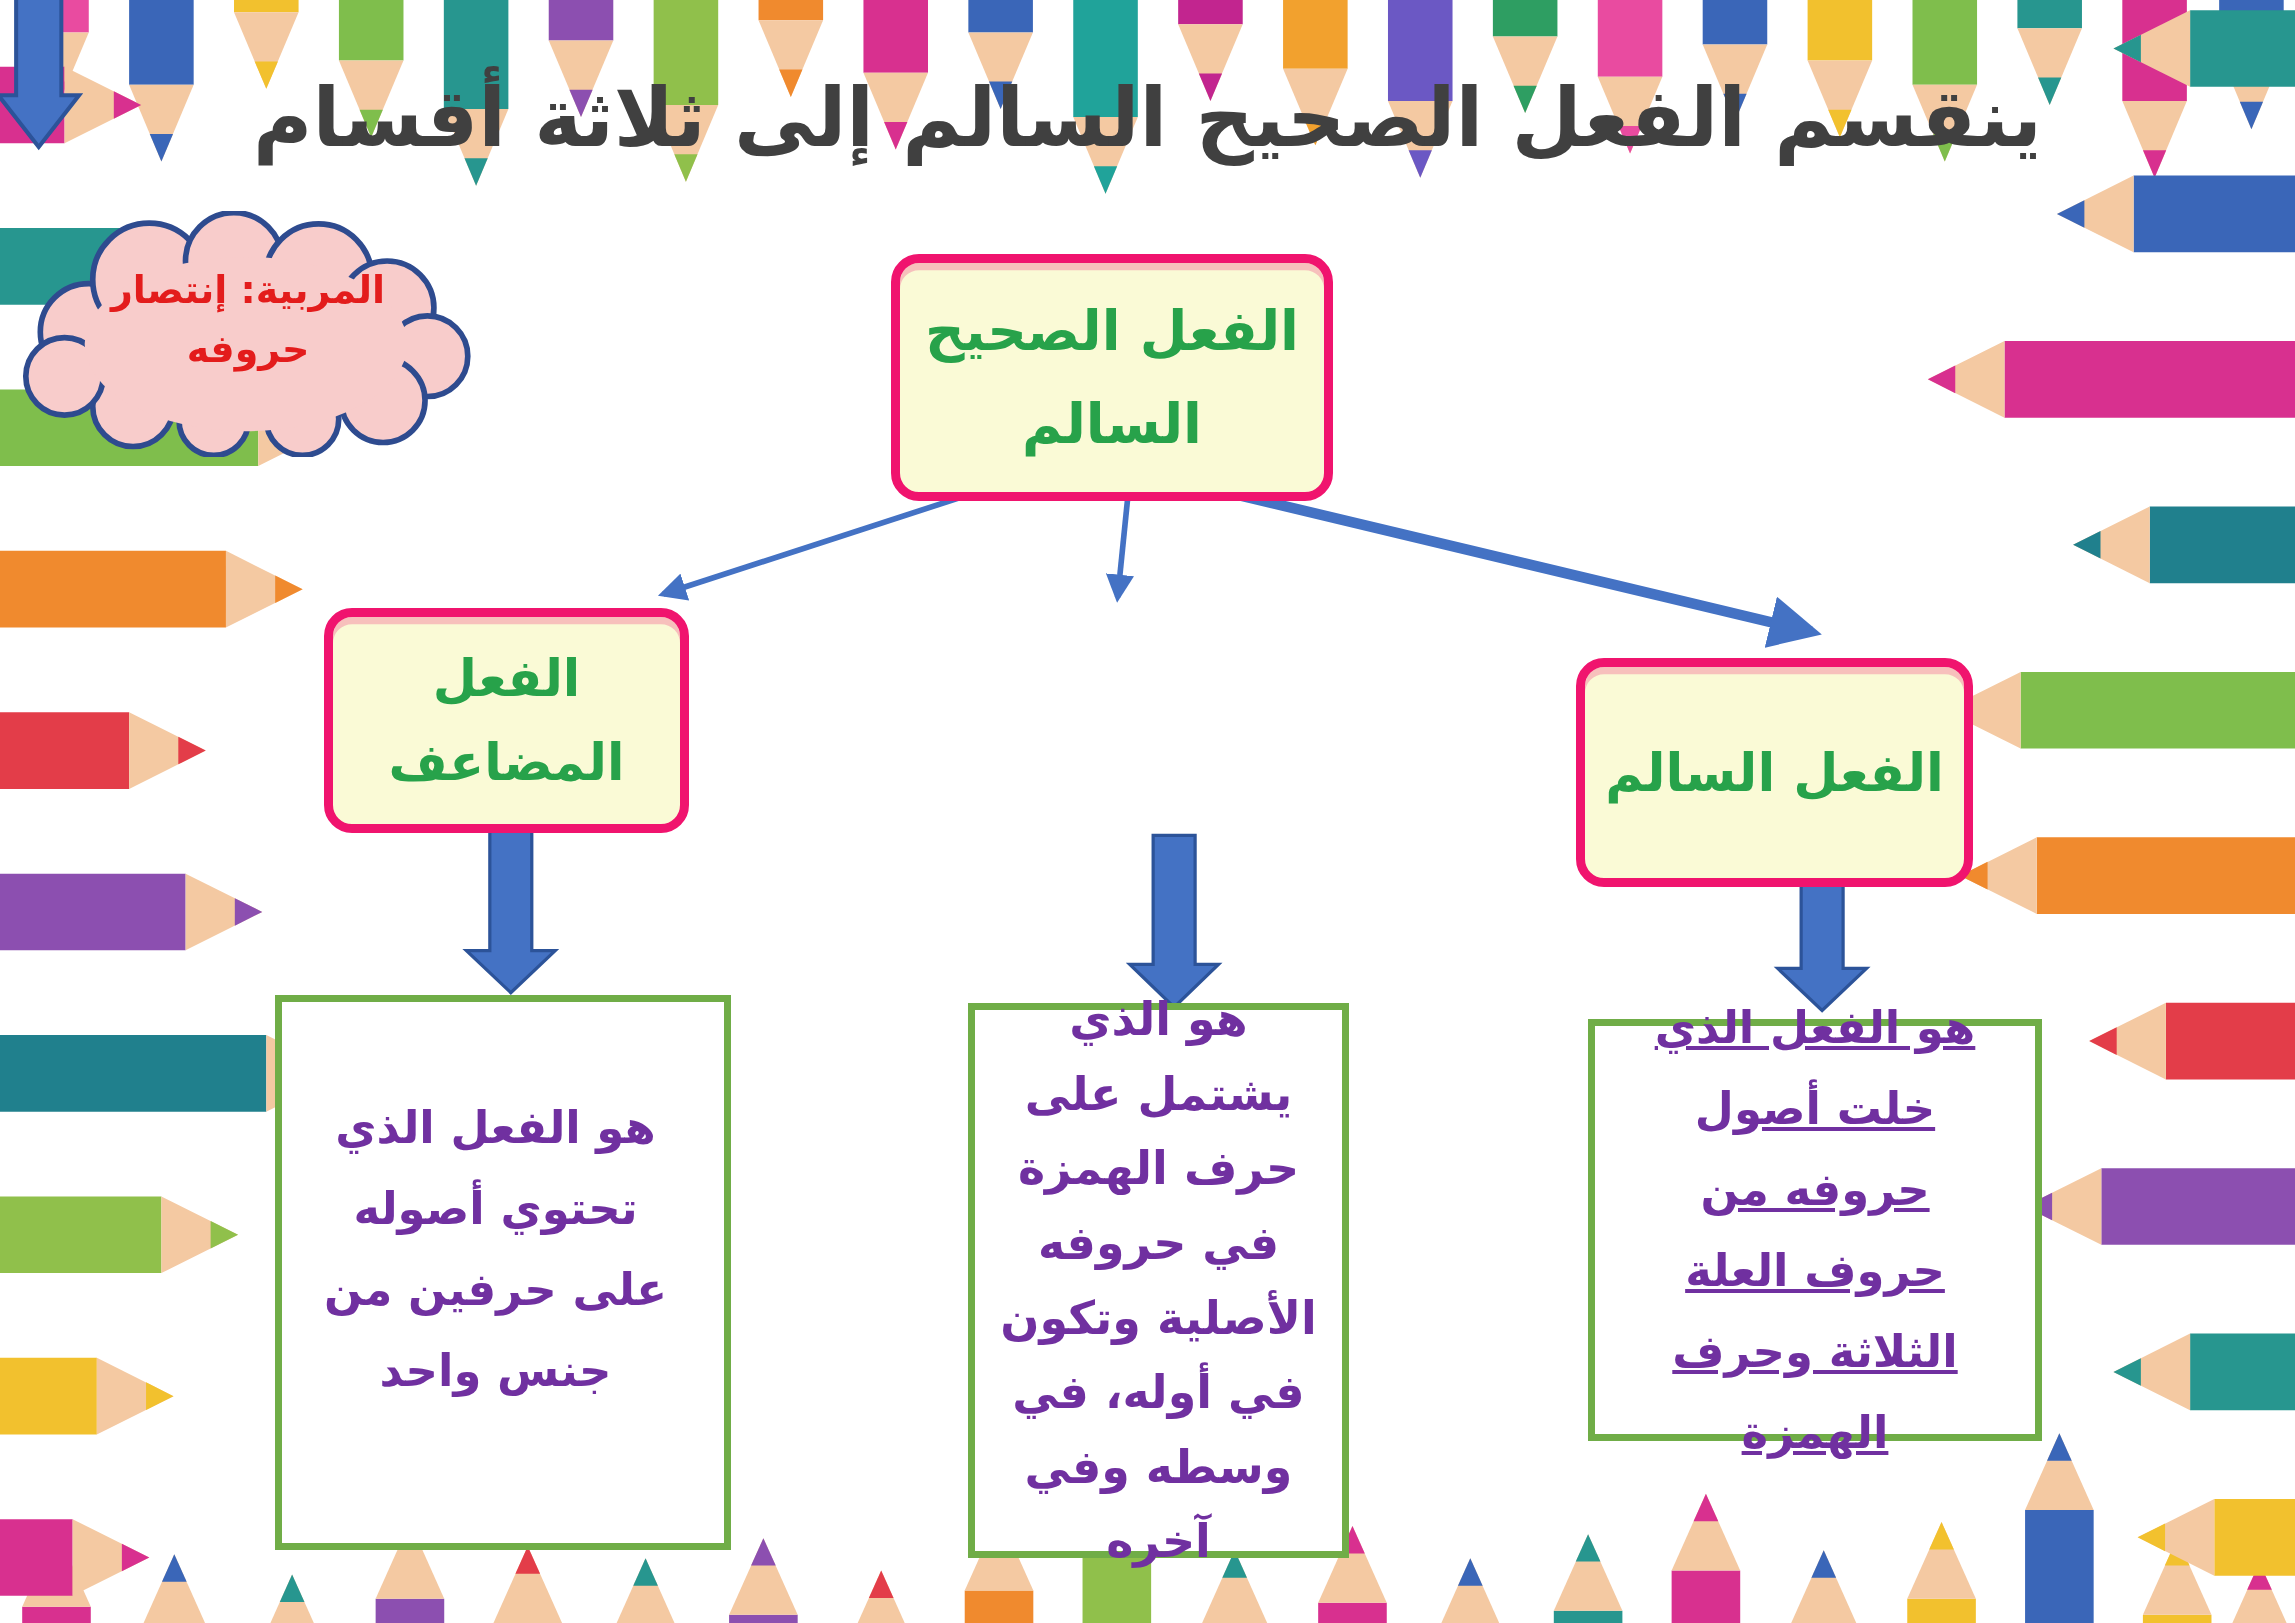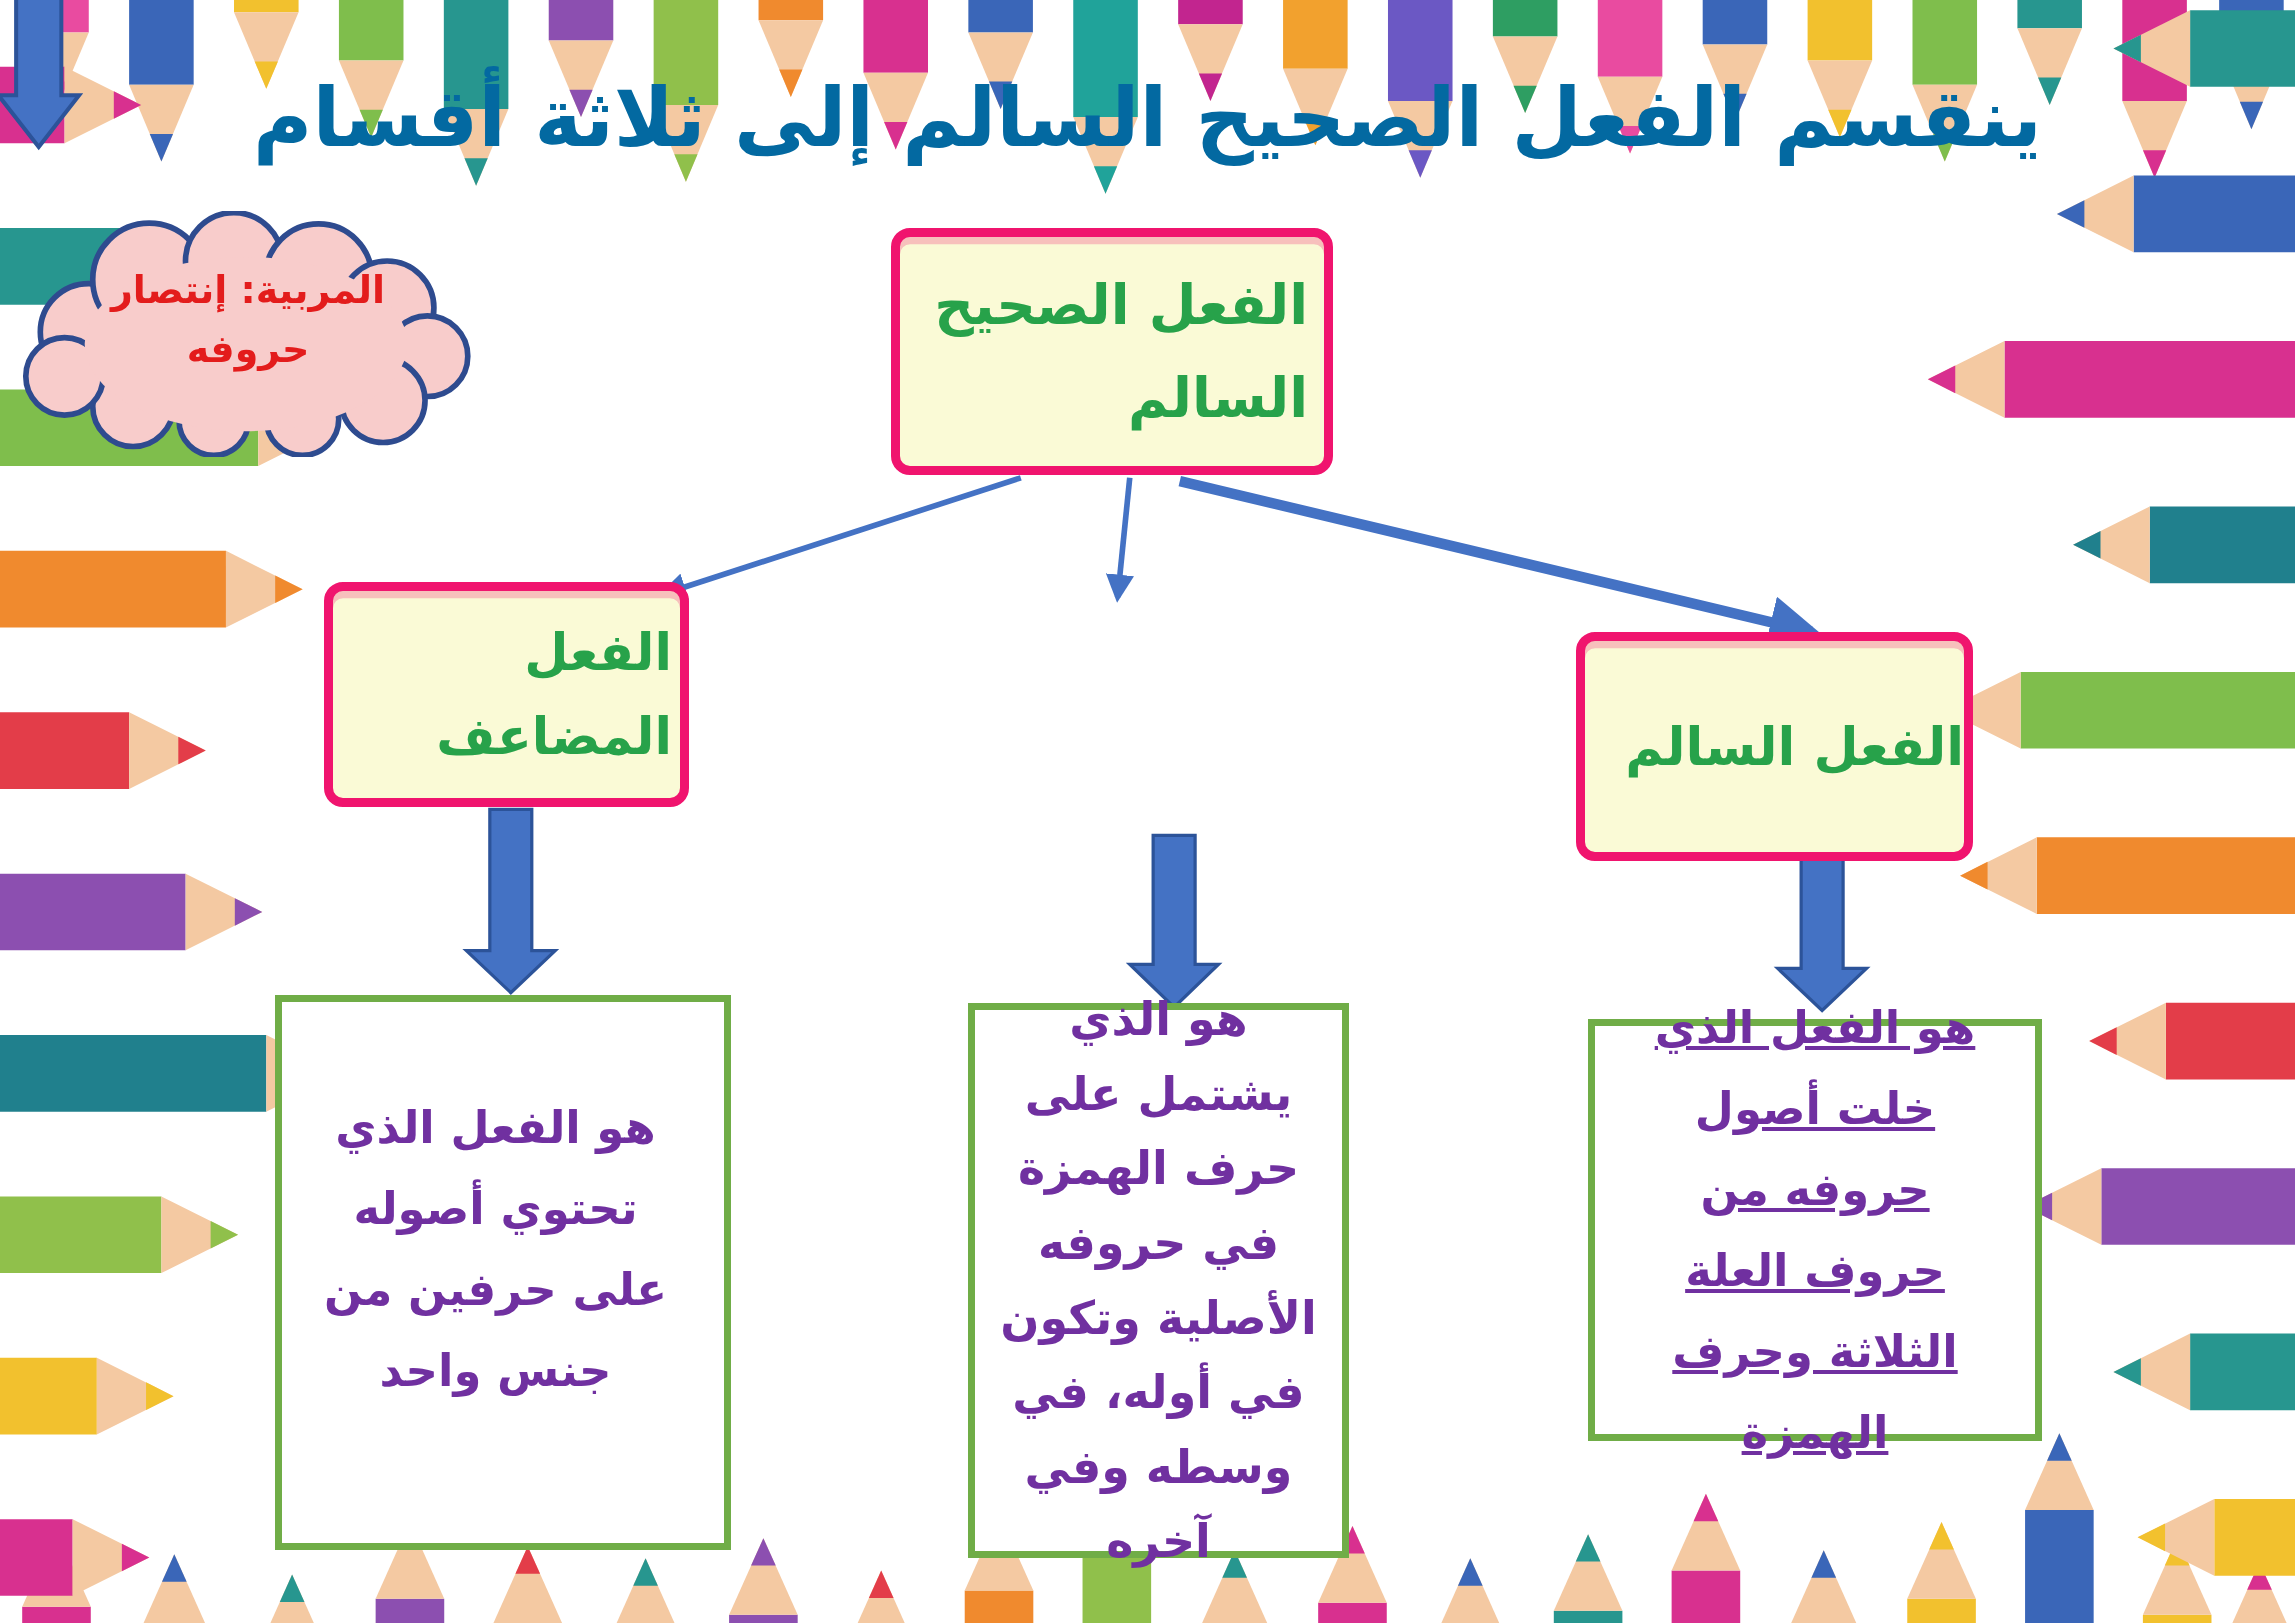--- a/index.html
+++ b/index.html
@@ -2,30 +2,30 @@
 <html lang="ar" style="font-size:13px"><head>
 <meta charset="utf-8">
 <style>
   html,body{margin:0;padding:0;background:#fff;}
   .slide{position:relative;width:2295px;height:1623px;background:#ffffff;overflow:hidden;
          font-family:"DejaVu Sans",sans-serif;}
   .layer{position:absolute;left:0;top:0;width:2295px;height:1623px;pointer-events:none;}
   #pencil-layer{z-index:1;}
   #connector-layer{z-index:2;}
   .page-title{position:absolute;left:0;right:0;top:71px;z-index:4;text-align:center;
-              direction:rtl;font-size:81px;font-weight:bold;color:#0369a1;letter-spacing:-1.6px;}
+              direction:rtl;font-size:81px;font-weight:bold;color:#404040;letter-spacing:-1.6px;}
   .cloud{position:absolute;left:20px;top:211px;width:456px;height:246px;z-index:3;}
   .cloud svg{position:absolute;left:0;top:0;}
   .cloud-text{position:absolute;left:0;top:0;right:0;bottom:0;display:flex;flex-direction:column;
               align-items:center;justify-content:center;padding-bottom:27.4px;direction:rtl;text-align:center;
               color:#E31C1C;font-weight:bold;font-size:38px;line-height:1.55;z-index:1;}
   .node{position:absolute;box-sizing:border-box;background:#FAFAD6;border:9px solid #F0146E;
-        border-radius:19px;display:flex;flex-direction:column;align-items:flex-start;
+        border-radius:28px;display:flex;flex-direction:column;align-items:center;
         color:#27A24A;font-weight:bold;direction:rtl;z-index:3;text-align:center;
-        box-shadow:inset 0 7.3px 0 rgba(240,20,110,.25);}
+        box-shadow:inset 0 7.3px 0 rgba(240,20,110,.25);margin-top:26px;}
   .node-root{left:891px;top:228px;width:442px;height:247px;font-size:55px;justify-content:space-evenly;padding:8px 16px;}
   .node-child-left{left:324px;top:582px;width:365px;height:225px;font-size:51px;justify-content:space-evenly;padding:6.5px 8px;}
   .node-child-middle{left:969px;top:601px;width:434px;height:235px;font-size:52px;justify-content:center;}
   .node-child-right{left:1576px;top:632px;width:397px;height:229px;font-size:52px;justify-content:center;}
   .desc{position:absolute;box-sizing:border-box;background:#ffffff;border:7.3px solid #70AD47;
         color:#7030A0;font-weight:bold;direction:rtl;text-align:center;display:flex;
         align-items:center;justify-content:center;z-index:3;}
   .desc-left{left:275px;top:995px;width:456px;height:555px;padding:0 54px 48px 39px;font-size:45px;line-height:1.8;}
   .desc-middle{left:968px;top:1003px;width:381px;height:555px;padding:0 22.6px;font-size:46px;line-height:1.62;}
   .desc-right{left:1588px;top:1019px;width:454px;height:422px;padding:0 34px;font-size:45px;line-height:1.8;text-decoration:underline;}

